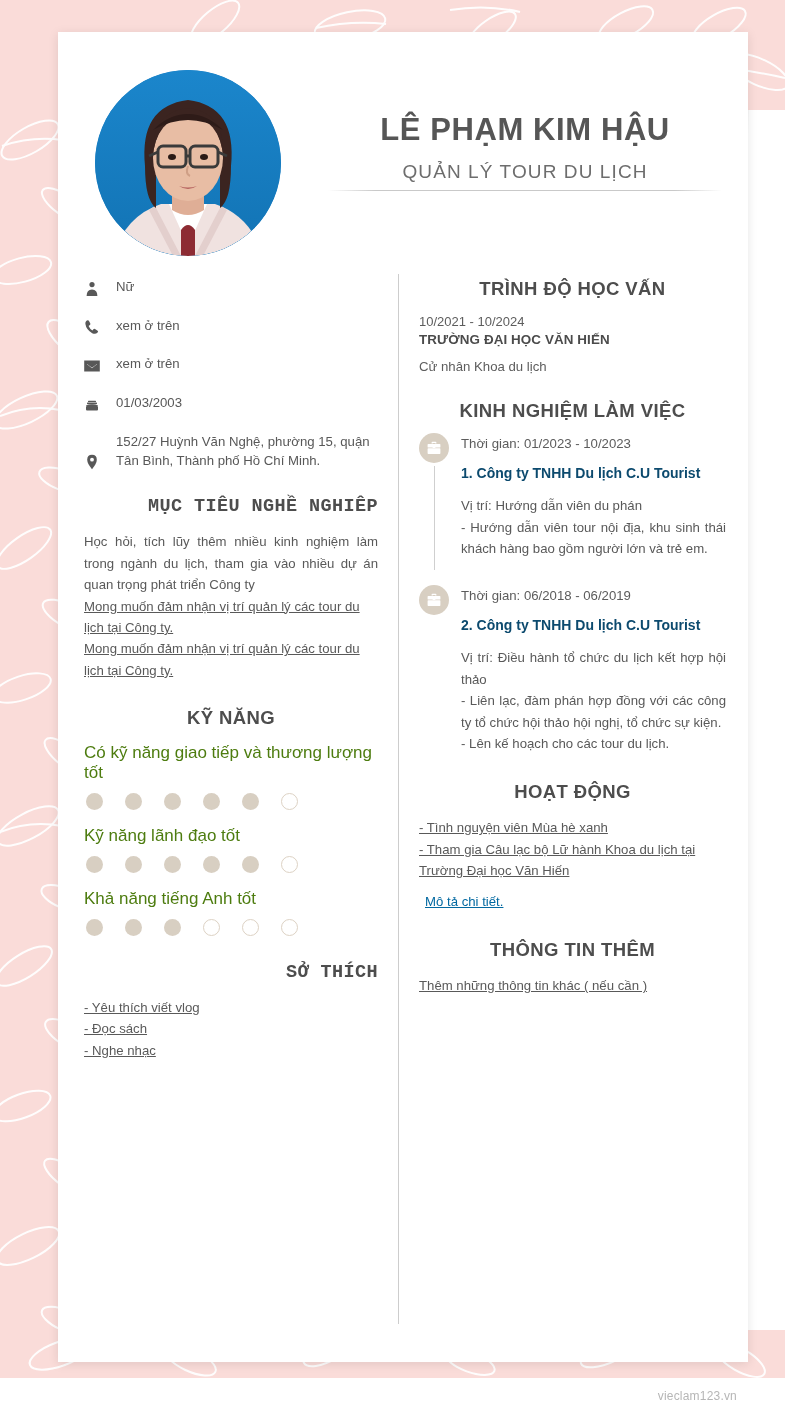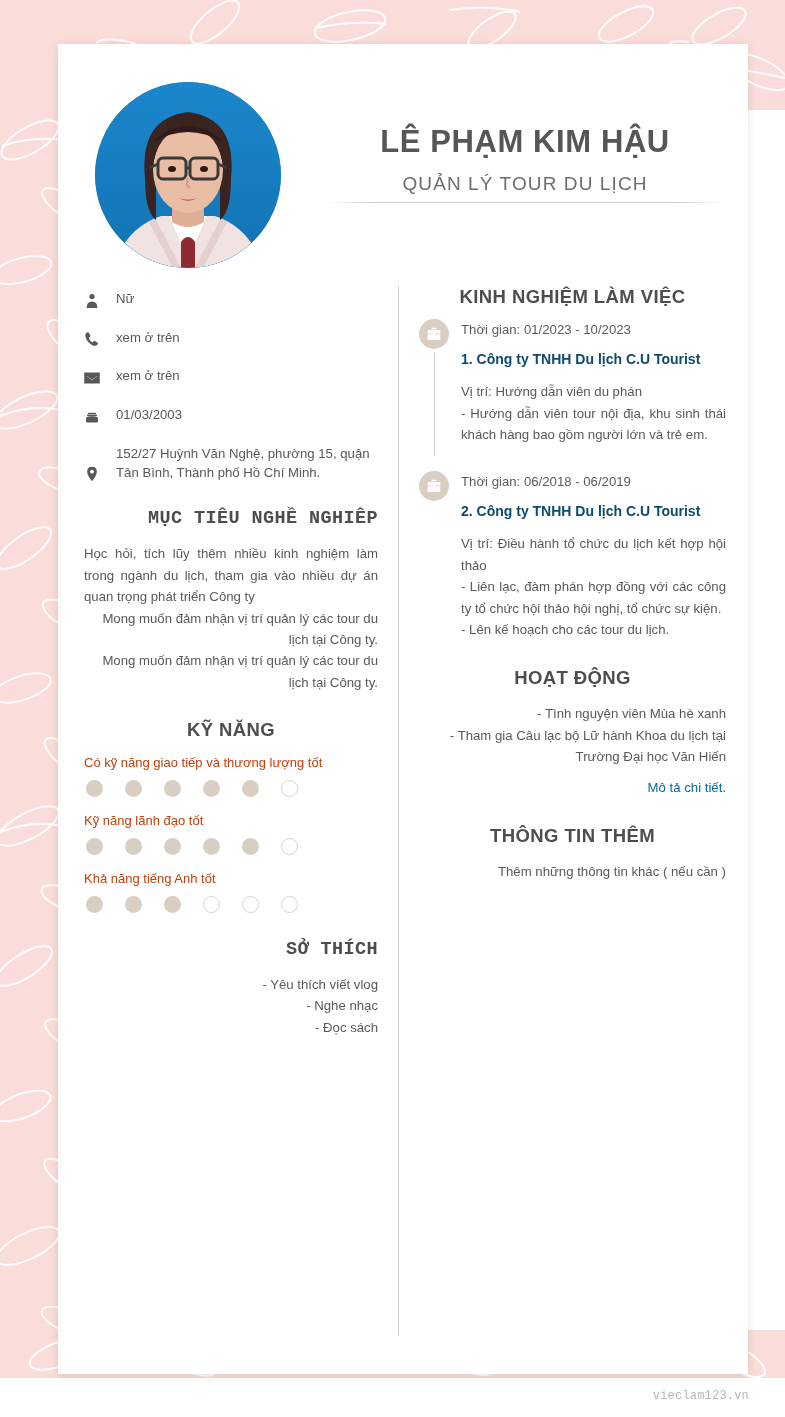--- a/index.html
+++ b/index.html
@@ -42,21 +42,21 @@
     top: 110px; left: 689px;
     width: 60px; height: 60px;
     background: linear-gradient(135deg, rgba(0,0,0,0.13) 0%, rgba(0,0,0,0.03) 45%, rgba(0,0,0,0) 70%);
     pointer-events: none;
   }
 
   
   .card {
     position: absolute;
     left: 58px;
-    top: 44px;
+    top: 32px;
     width: 690px;
     height: 1330px;
     background: #ffffff;
     box-shadow: 0 2px 10px rgba(0,0,0,0.10);
   }
 
   .card-inner {
     position: relative;
     width: 100%;
     height: 100%;
@@ -153,30 +153,30 @@
     padding-left: 6px;
   }
 
   
   .para {
     font-size: 13.2px;
     color: #595959;
     line-height: 1.62;
     text-align: justify;
   }
-  .para.nojust { text-align: right; }
+  .para.nojust { text-align: left; text-decoration: underline; }
   .para.muted { color: #0369a1; }
 
   .block { margin-bottom: 26px; }
 
   
   .skill { margin-bottom: 16px; }
   .skill-label {
-    font-size: 13px;
-    color: #c2410c;
+    font-size: 17px;
+    color: #4d7c0f;
     margin-bottom: 10px;
   }
   .dots { display: flex; gap: 22px; padding-left: 2px; }
   .dot {
     width: 17px; height: 17px;
     border-radius: 50%;
     background: #d8cfc2;
   }
   .dot.empty {
     background: #ffffff;
@@ -213,26 +213,25 @@
     font-size: 14px; font-weight: bold; color: #0c4a6e;
     margin-bottom: 14px;
   }
   .exp-body { font-size: 13.2px; color: #595959; line-height: 1.64; text-align: justify; }
   .exp-body .ln { display: block; }
   .exp-gap { height: 24px; }
 
   
   .footer {
     position: absolute;
-    right: 36px;
+    right: 48px;
     bottom: 14px;
     font-size: 12px;
     color: #b6b6b6;
     letter-spacing: 0.2px;
-    font-family: Liberation Mono, monospace;
   }
 </style>
 </head>
 <body>
 
 <div id="page">
 
   <div class="pink-band pink-top">
     <svg class="leafpat" viewBox="0 0 785 110" preserveAspectRatio="none">
       <g fill="none" stroke="#ffffff" stroke-width="2" opacity="0.95">
@@ -474,30 +473,36 @@
                   <span class="dot empty"></span>
                   <span class="dot empty"></span>
                   <span class="dot empty"></span>
                 </div>
             </div>
           </div>
 
           <div class="block">
             <div class="sec-title left">SỞ THÍCH</div>
             <div class="para nojust">- Yêu thích viết vlog</div>
+            <div class="para nojust">- Đọc sách</div>
             <div class="para nojust">- Nghe nhạc</div>
-            <div class="para nojust">- Đọc sách</div>
           </div>
 
         </div>
 
         <div class="col-div"></div>
 
         <div class="col-right">
 
+          <div class="block">
+            <div class="sec-title t-edu">TRÌNH ĐỘ HỌC VẤN</div>
+            <div class="edu-dates">10/2021 - 10/2024</div>
+            <div class="edu-school">TRƯỜNG ĐẠI HỌC VĂN HIẾN</div>
+            <div class="edu-major">Cử nhân Khoa du lịch</div>
+          </div>
 
           <div class="block">
             <div class="sec-title">KINH NGHIỆM LÀM VIỆC</div>
 
             <div class="exp-item">
               <span class="exp-badge">
                 <svg viewBox="0 0 16 16">
                     <path d="M5.6 3.4 V2.6 Q5.6 1.8 6.4 1.8 H9.6 Q10.4 1.8 10.4 2.6 V3.4 H9.2 V2.9 H6.8 V3.4 Z"></path>
                     <rect x="1.6" y="4" width="12.8" height="3.6" rx="0.7"></rect>
                     <rect x="6.6" y="6.2" width="2.8" height="1.9" rx="0.4"></rect>

